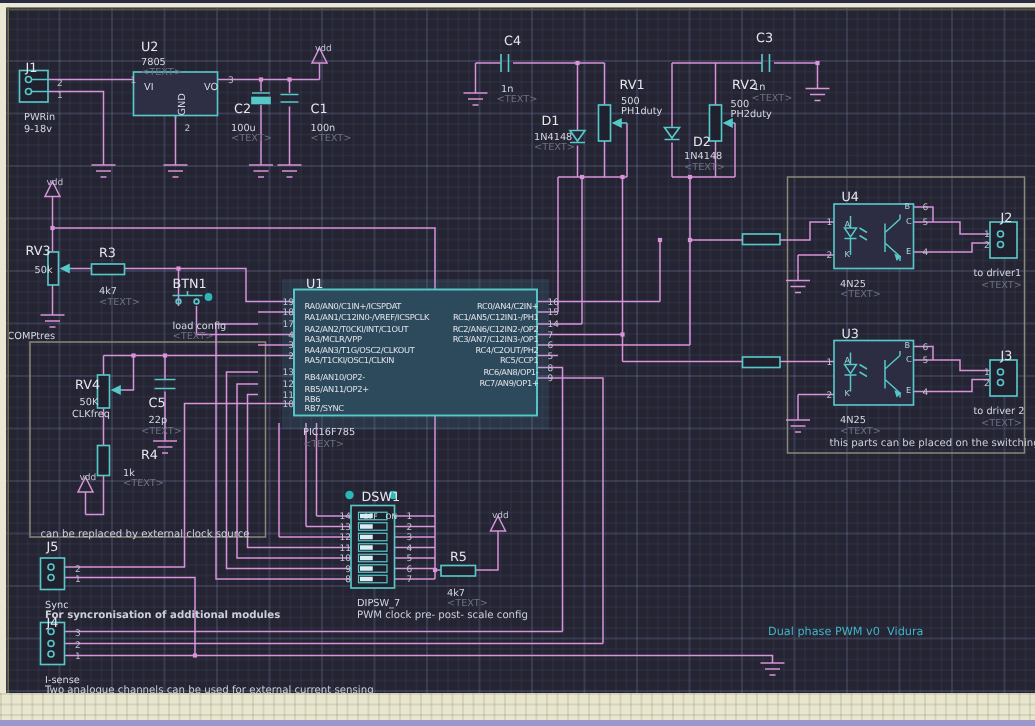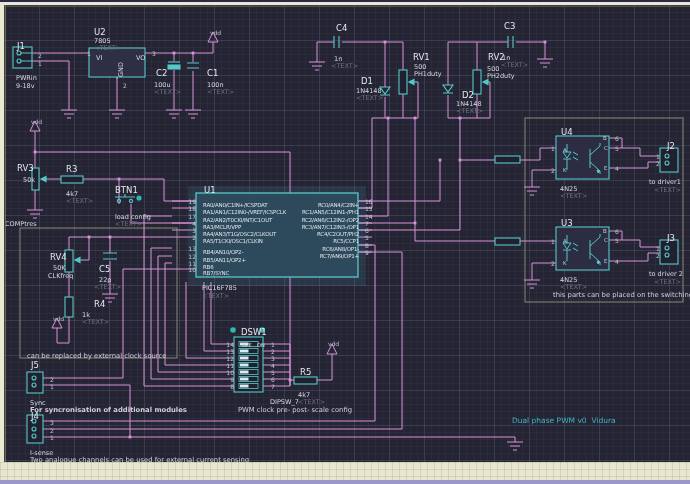--- a/index.html
+++ b/index.html
@@ -286,21 +286,21 @@
         <span class="lbl note" style="left: 26px; top: 402px; font-weight: bold;">For syncronisation of additional modules</span>
         <span class="lbl ref" style="left: 27px; top: 407px;">J4</span>
         <span class="lbl pin" style="left: 46px; top: 415px;">3</span>
         <span class="lbl pin" style="left: 46px; top: 423px;">2</span>
         <span class="lbl pin" style="left: 46px; top: 430px;">1</span>
         <span class="lbl val" style="left: 26px; top: 445px;">I-sense</span>
         <span class="lbl note" style="left: 26px; top: 452px;">Two analogue channels can be used for external current sensing</span>
         <span class="lbl ref" style="left: 237px; top: 323px;">DSW1</span>
         <span class="lbl tiny" style="left: 238px; top: 338px;">OFF</span>
         <span class="lbl tiny" style="left: 253px; top: 338px;">ON</span>
-        <span class="lbl val" style="left: 234px; top: 394px; margin-left: 32px;">DIPSW_7</span>
+        <span class="lbl val" style="left: 234px; top: 394px;">DIPSW_7</span>
         <span class="lbl note" style="left: 234px; top: 402px;">PWM clock pre- post- scale config</span>
         <span class="lbl ref" style="left: 296px; top: 363px;">R5</span>
         <span class="lbl val" style="left: 294px; top: 387px;">4k7</span>
         <span class="lbl tex" style="left: 294px; top: 394px;">&lt;TEXT&gt;</span>
         <span class="lbl ref" style="left: 557px; top: 123px;">U4</span>
         <span class="lbl val" style="left: 556px; top: 181px;">4N25</span>
         <span class="lbl tex" style="left: 556px; top: 188px;">&lt;TEXT&gt;</span>
         <span class="lbl ltr" style="left: 559px; top: 143px;">A</span>
         <span class="lbl ltr" style="left: 559px; top: 163px;">K</span>
         <span class="lbl ltr" style="left: 599px; top: 131px;">B</span>

